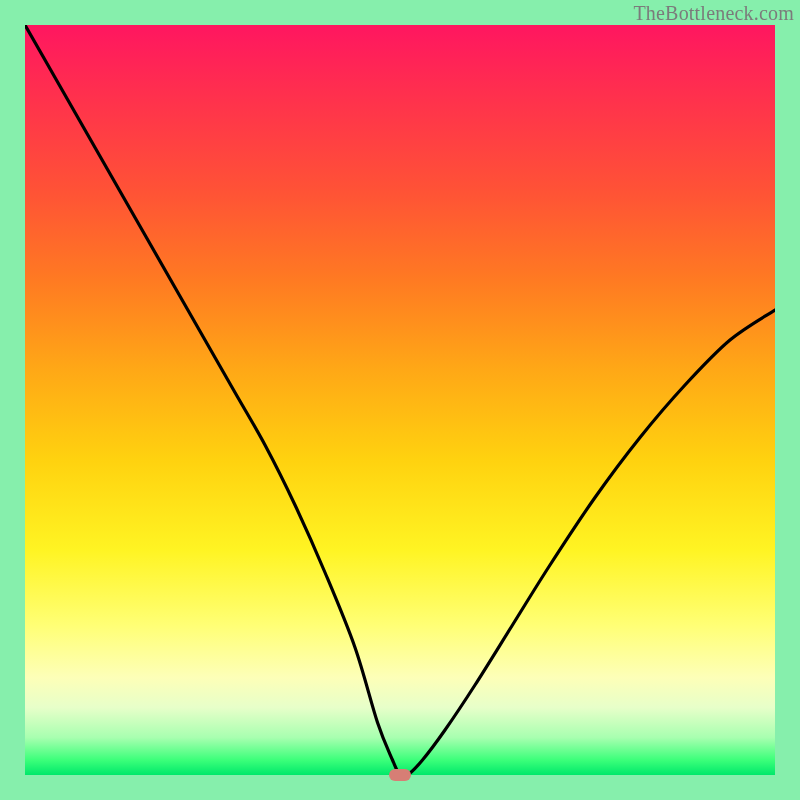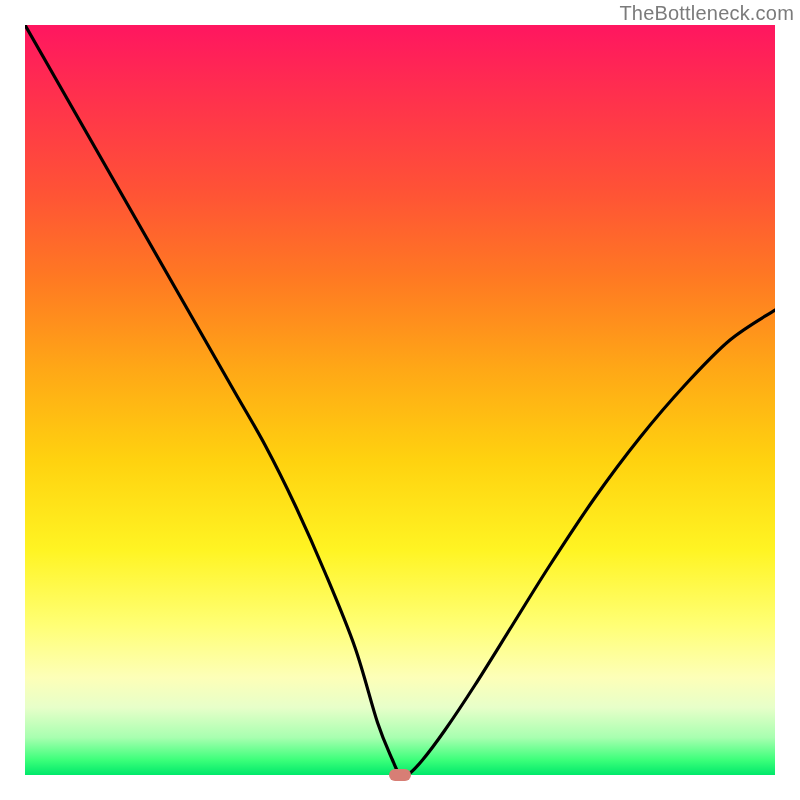--- a/index.html
+++ b/index.html
@@ -8,21 +8,22 @@
     width: 800px;
     height: 800px;
     background: #000;
     overflow: hidden;
     font-family: Arial, Helvetica, sans-serif;
   }
   .frame {
     position: relative;
     width: 800px;
     height: 800px;
-    background: #ffffff;
+    background: #86efac;
+    font-family: Liberation Serif, serif;
   }
   .plot-area {
     position: absolute;
     left: 25px;
     top: 25px;
     width: 750px;
     height: 750px;
     
     background: linear-gradient(
       to bottom,

